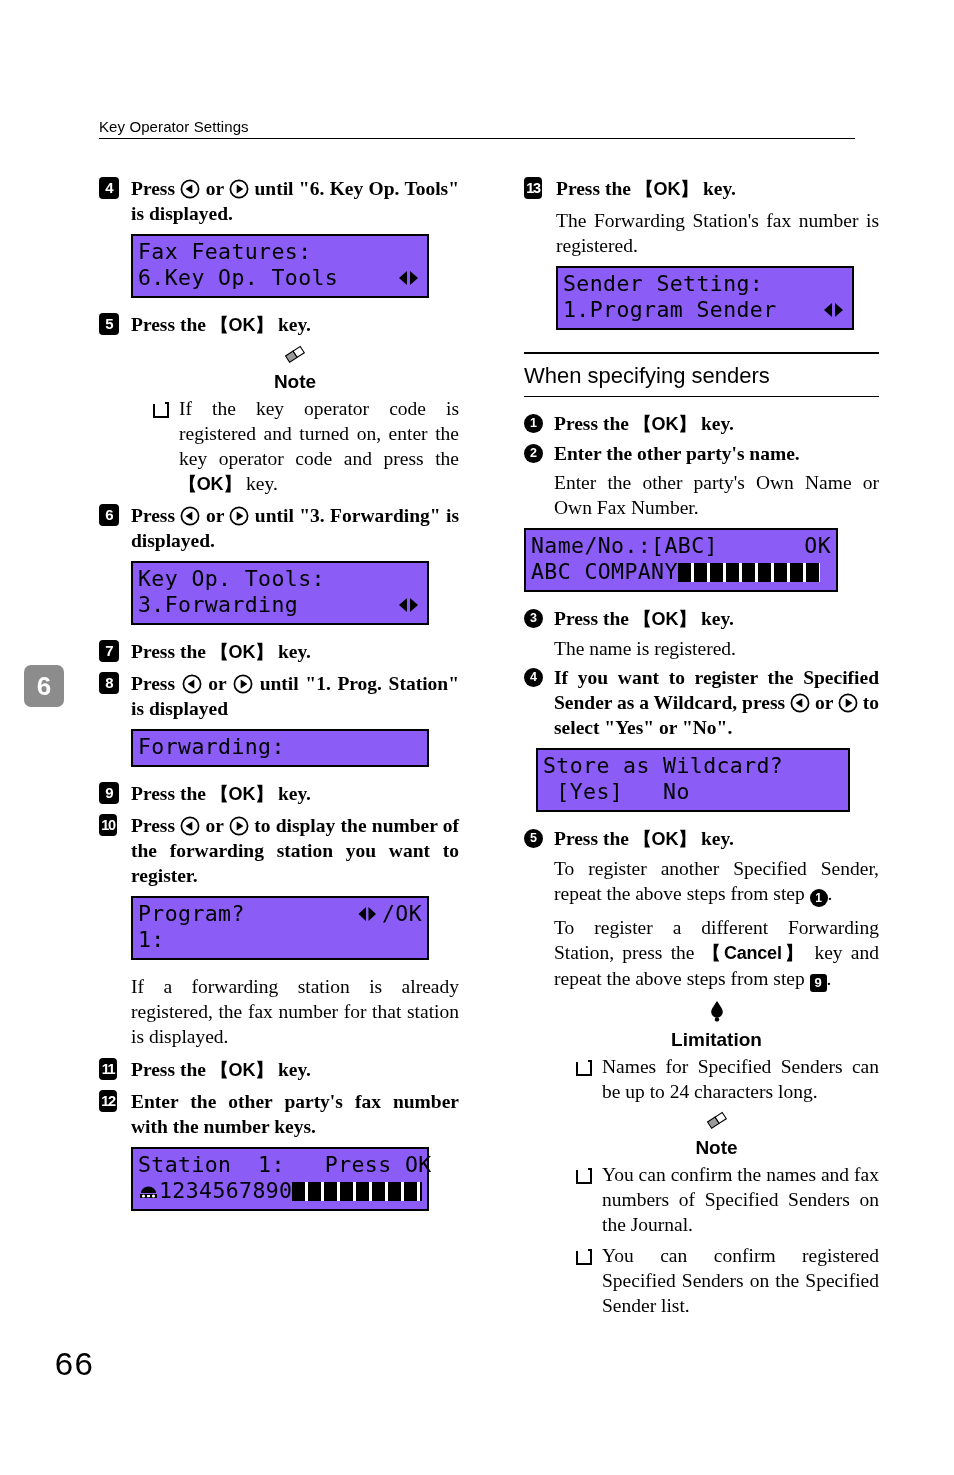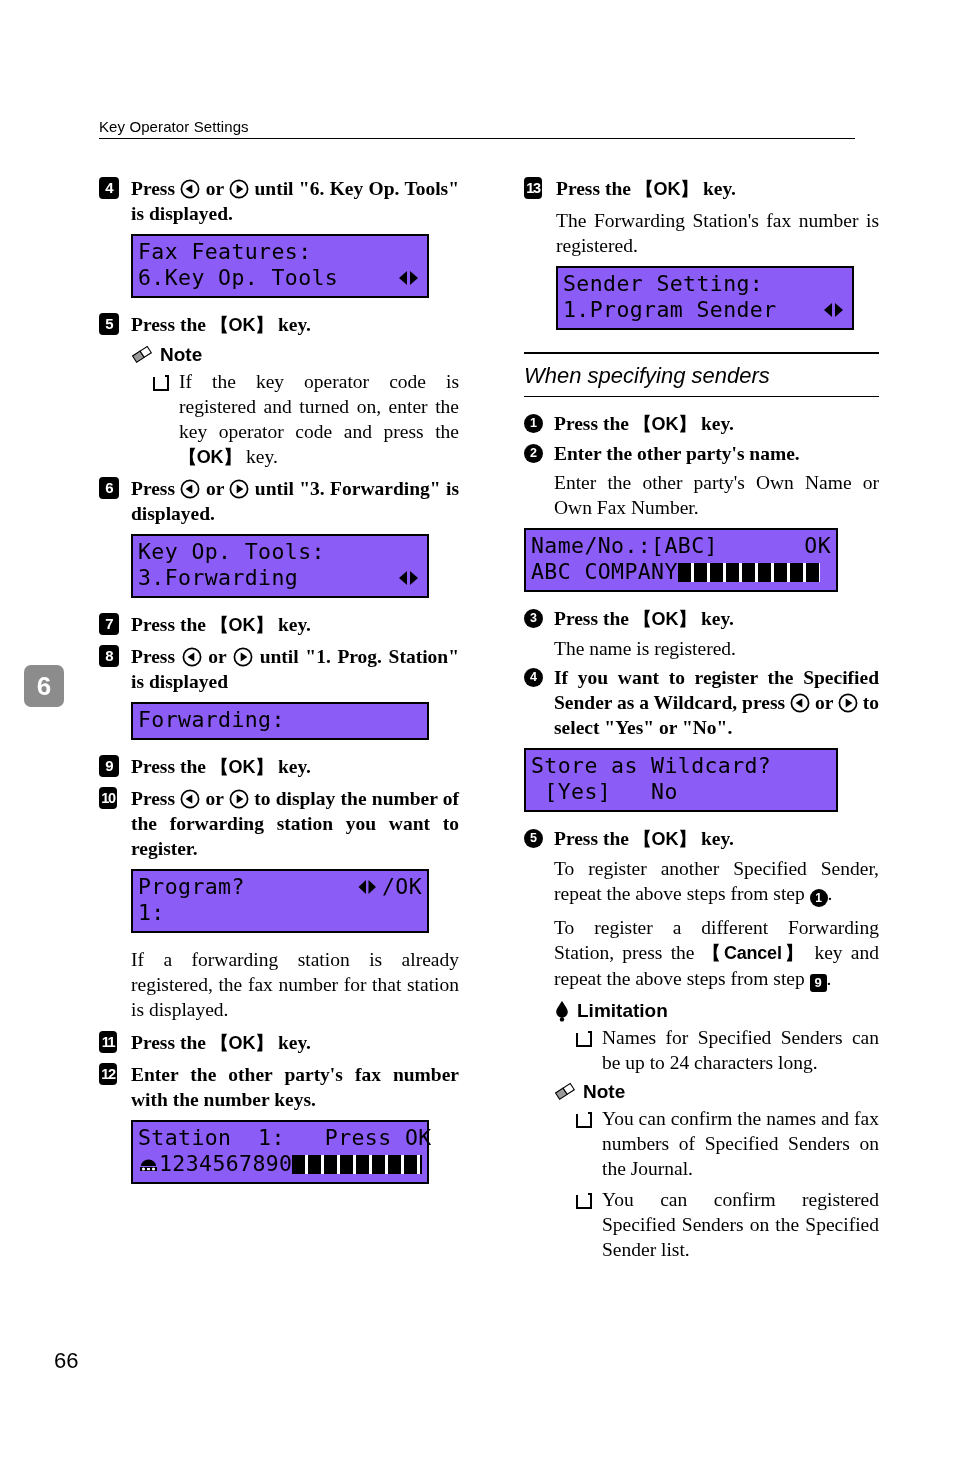--- a/index.html
+++ b/index.html
@@ -51,22 +51,22 @@
     display: flex;
     align-items: center;
     justify-content: center;
   }
 
   
   .page-number {
     position: absolute;
     left: 54px;
     top: 1348px;
-    font-family: Liberation Sans, sans-serif;
-    font-size: 22px;
+    font-family: Liberation Mono, monospace;
+    font-size: 33px;
   }
 
   
   .col {
     position: absolute;
     top: 176px;
     width: 360px;
   }
   .col-left  { left: 99px; }
   .col-right { left: 524px; width: 355px; }
@@ -193,23 +193,24 @@
   .lcd-arrows { display: inline-block; width: 26px; height: 20px; }
   .lcd-arrows svg { display: block; }
 
   
   .lcd-phone { display: inline-block; width: 21px; height: 19px; vertical-align: -3px; }
   .lcd-phone svg { display: block; }
 
   
   .adm-head {
     display: flex;
-    align-items: flex-start;
+    align-items: center;
     margin: 6px 0 3px 32px;
     gap: 7px;
+    flex-direction: column;
   }
   .adm-head.rcol { margin-left: 30px; }
   .adm-title {
     font-family: "Liberation Sans", sans-serif;
     font-weight: bold;
     font-size: 19px;
   }
   .ico-note { width: 22px; height: 20px; }
   .ico-limit { width: 16px; height: 22px; }
   .ico-note svg, .ico-limit svg { display: block; }
@@ -239,21 +240,20 @@
     position: absolute;
     left: -2px; top: -2px;
     width: 12px; height: 12px;
     border-top: 2px solid #fff;
     border-left: 0;
   }
 
   
   .sec-head {
     margin: 22px 0 14px 0;
-    font-style: italic;
   }
   .sec-rule-top { border-top: 2.4px solid #000; }
   .sec-rule-bot { border-top: 1.6px solid #000; }
   .sec-title {
     font-family: "Liberation Sans", sans-serif;
     font-size: 22px;
     line-height: 30px;
     padding: 7px 0 5px 0;
   }
 
@@ -549,21 +549,21 @@
           </svg></span>
       <span>or</span>
       <span class="arrow-ico"><svg width="20" height="20" viewBox="0 0 20 20">
             <circle cx="10" cy="10" r="8.6" fill="none" stroke="#000" stroke-width="1.7"></circle>
             <path d="M7.7 5.6 L7.7 14.4 L14.4 10 Z" fill="#000"></path>
           </svg></span>
       <span>to select "Yes" or "No".</span>
     </div>
   </div>
 
-  <div class="lcd" style="margin-left:0px;width:300px">
+  <div class="lcd" style="margin-left:12px;width:300px">
     <div class="lcd-line"><span class="lcd-txt">Store as Wildcard?</span></div>
     <div class="lcd-line"><span class="lcd-txt"> [Yes]   No</span></div>
   </div>
 
   <div class="cstep">
     <div class="cstep-badge">5</div>
     <div class="step-text"><span>Press the</span>
       <span class="keycap"><span class="br">【</span><span>OK</span><span class="br">】</span></span>
       <span>key.</span>
     </div>

